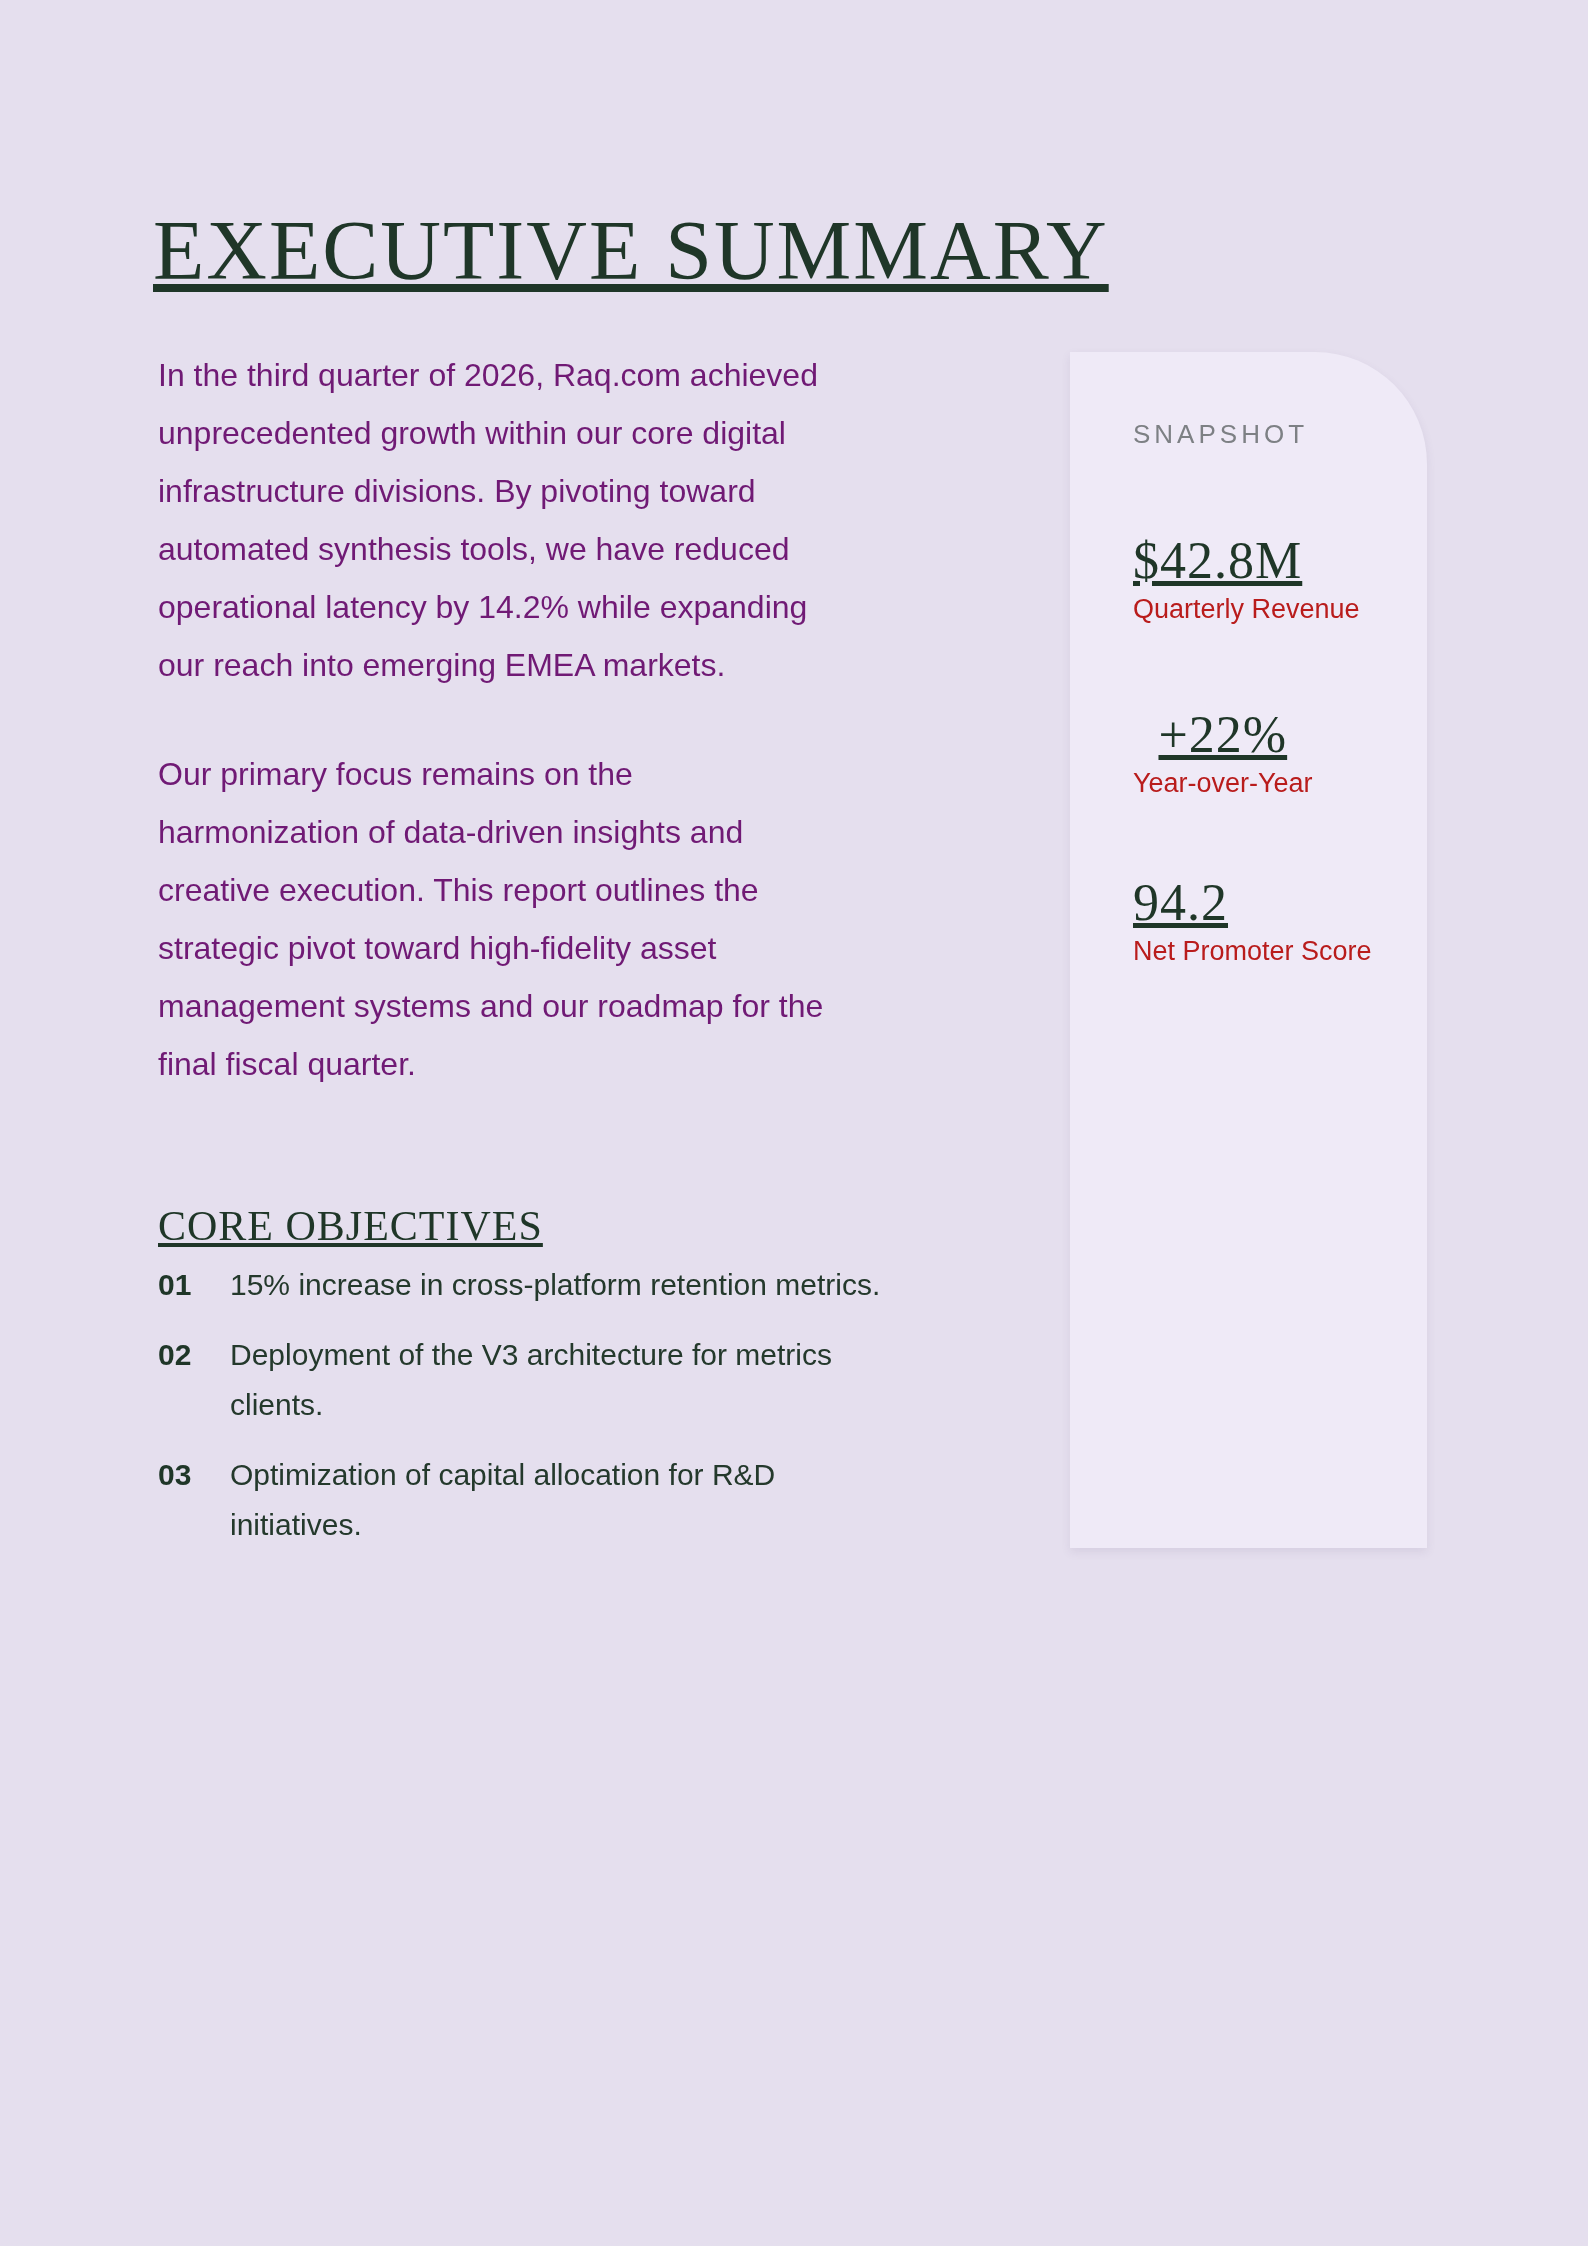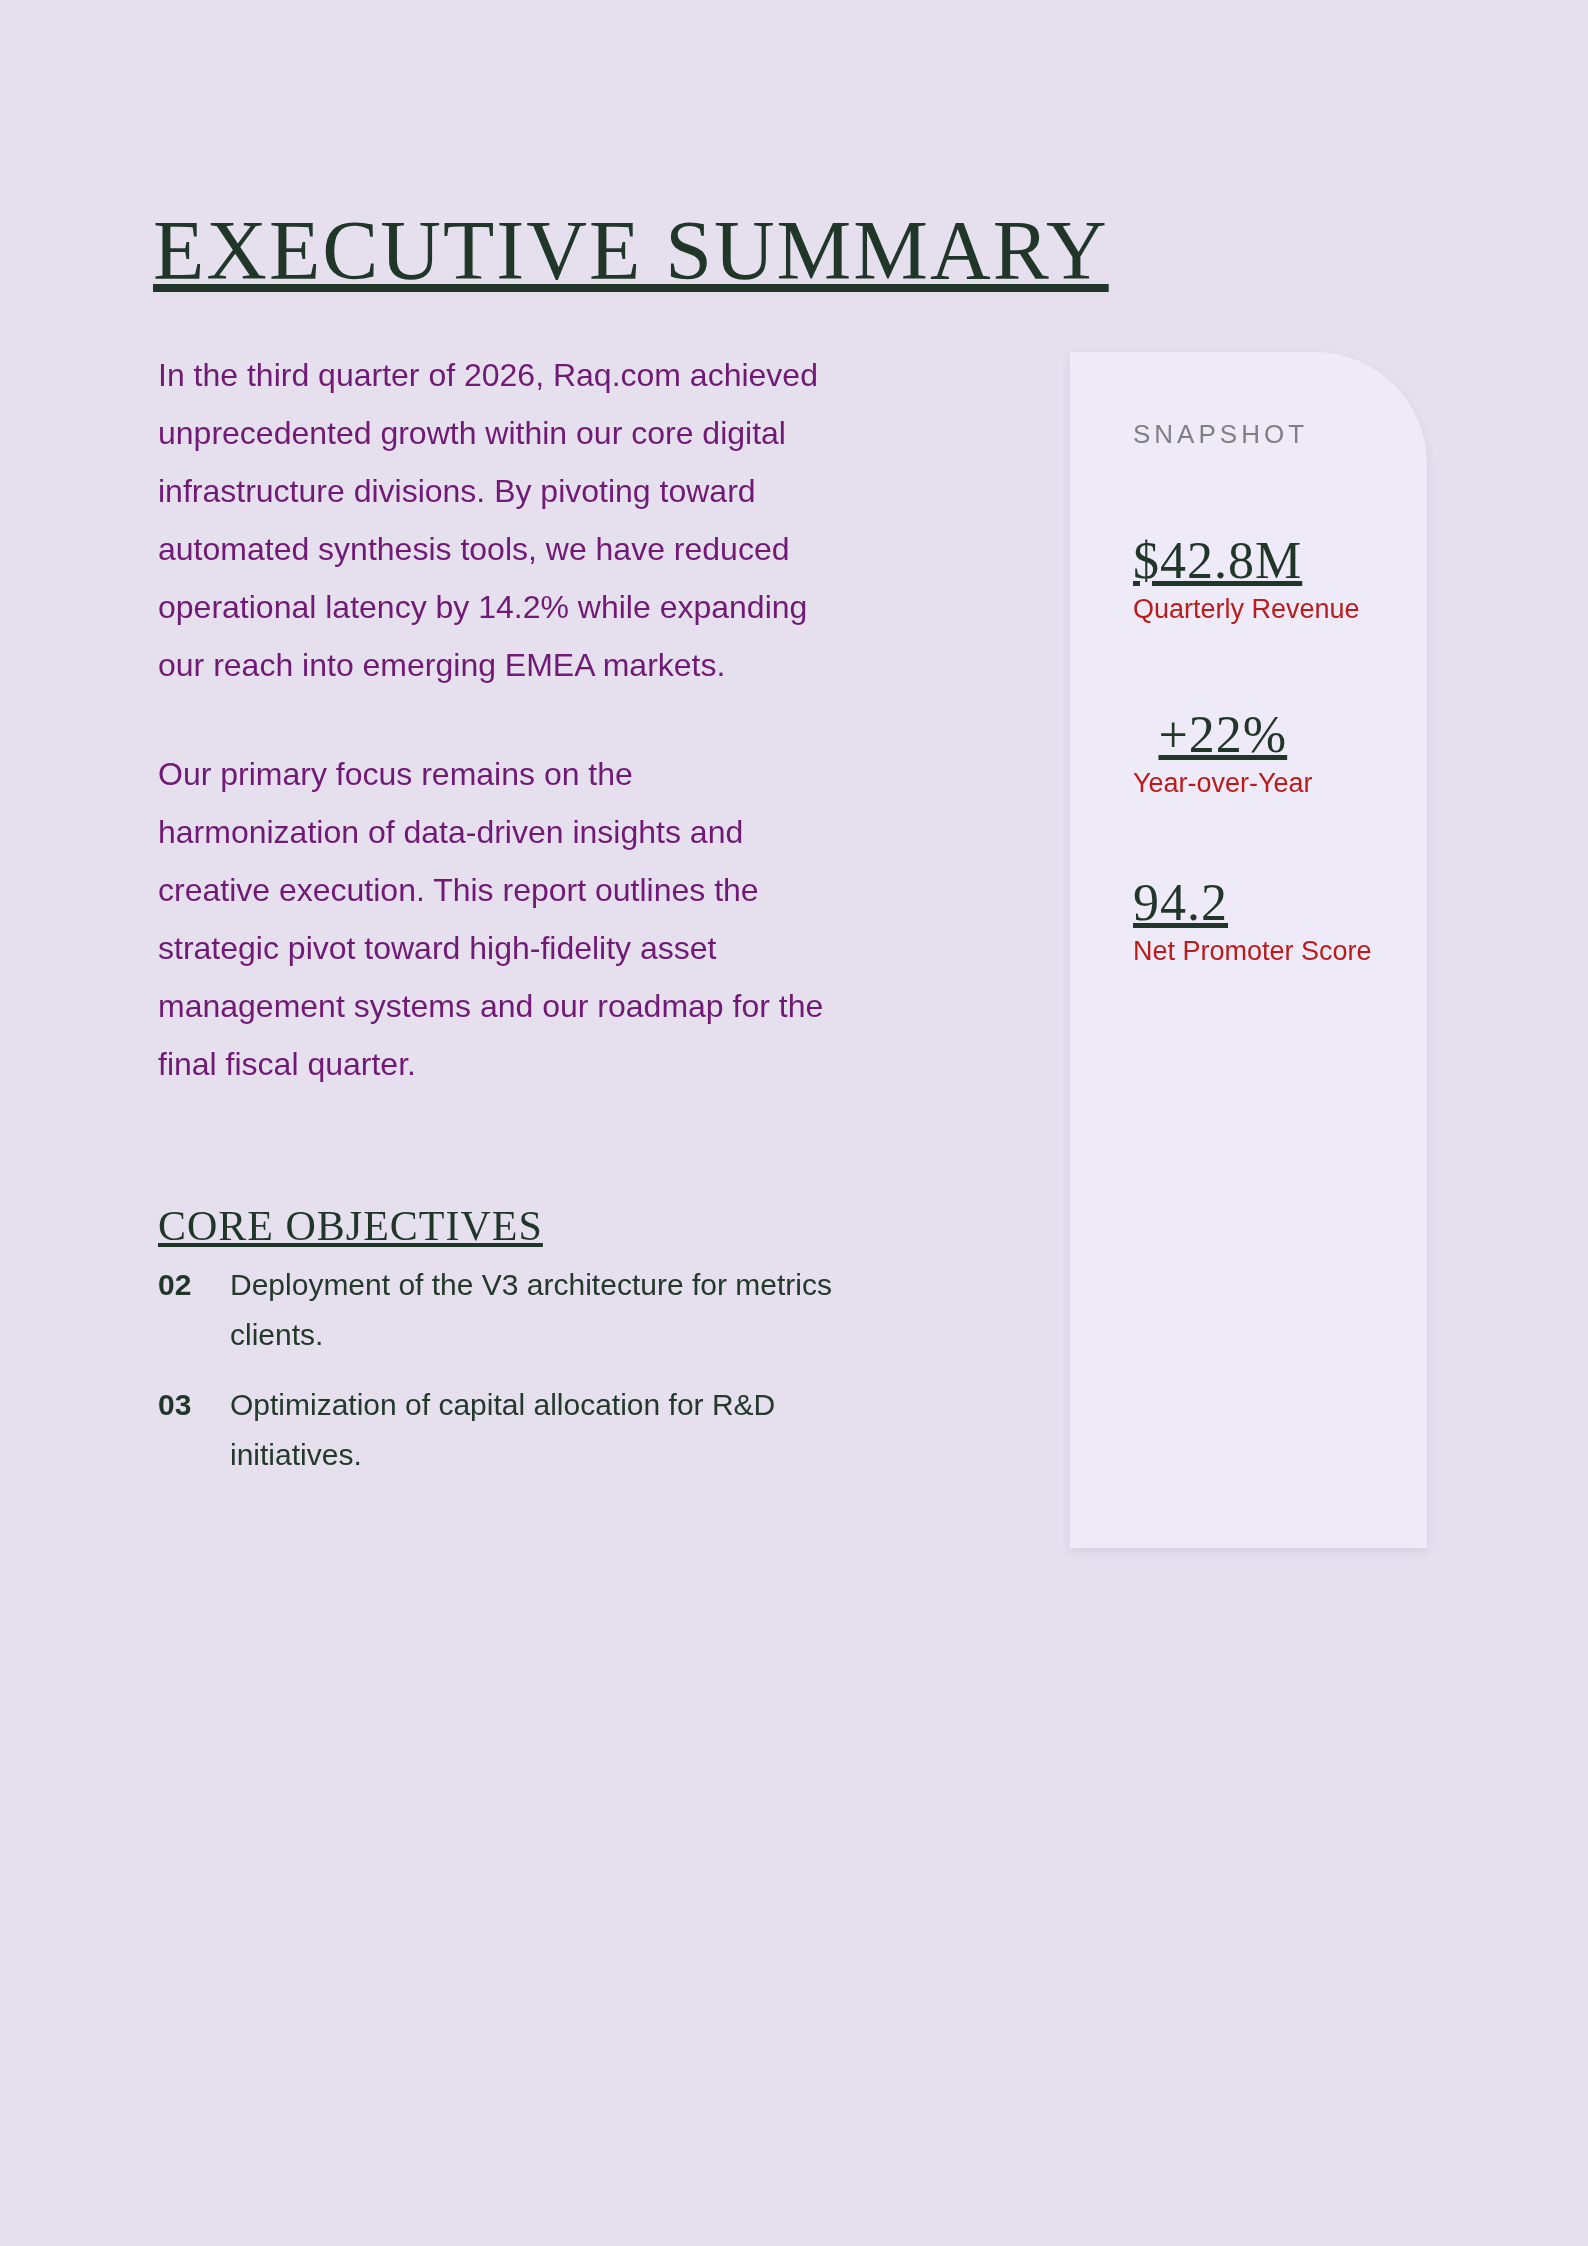--- a/index.html
+++ b/index.html
@@ -119,20 +119,24 @@
 harmonization of data-driven insights and
 creative execution. This report outlines the
 strategic pivot toward high-fidelity asset
 management systems and our roadmap for the
 final fiscal quarter.</p>
 
   <h2 class="display section-heading">CORE OBJECTIVES</h2>
 
   <div class="objectives">
     <div class="objective-item">
+      <div class="objective-num">01</div>
+      <div class="objective-text">15% increase in cross-platform retention metrics.</div>
+    </div>
+    <div class="objective-item">
       <div class="objective-num">02</div>
       <div class="objective-text">Deployment of the V3 architecture for metrics
 clients.</div>
     </div>
     <div class="objective-item">
       <div class="objective-num">03</div>
       <div class="objective-text">Optimization of capital allocation for R&amp;D
 initiatives.</div>
     </div>
   </div>

